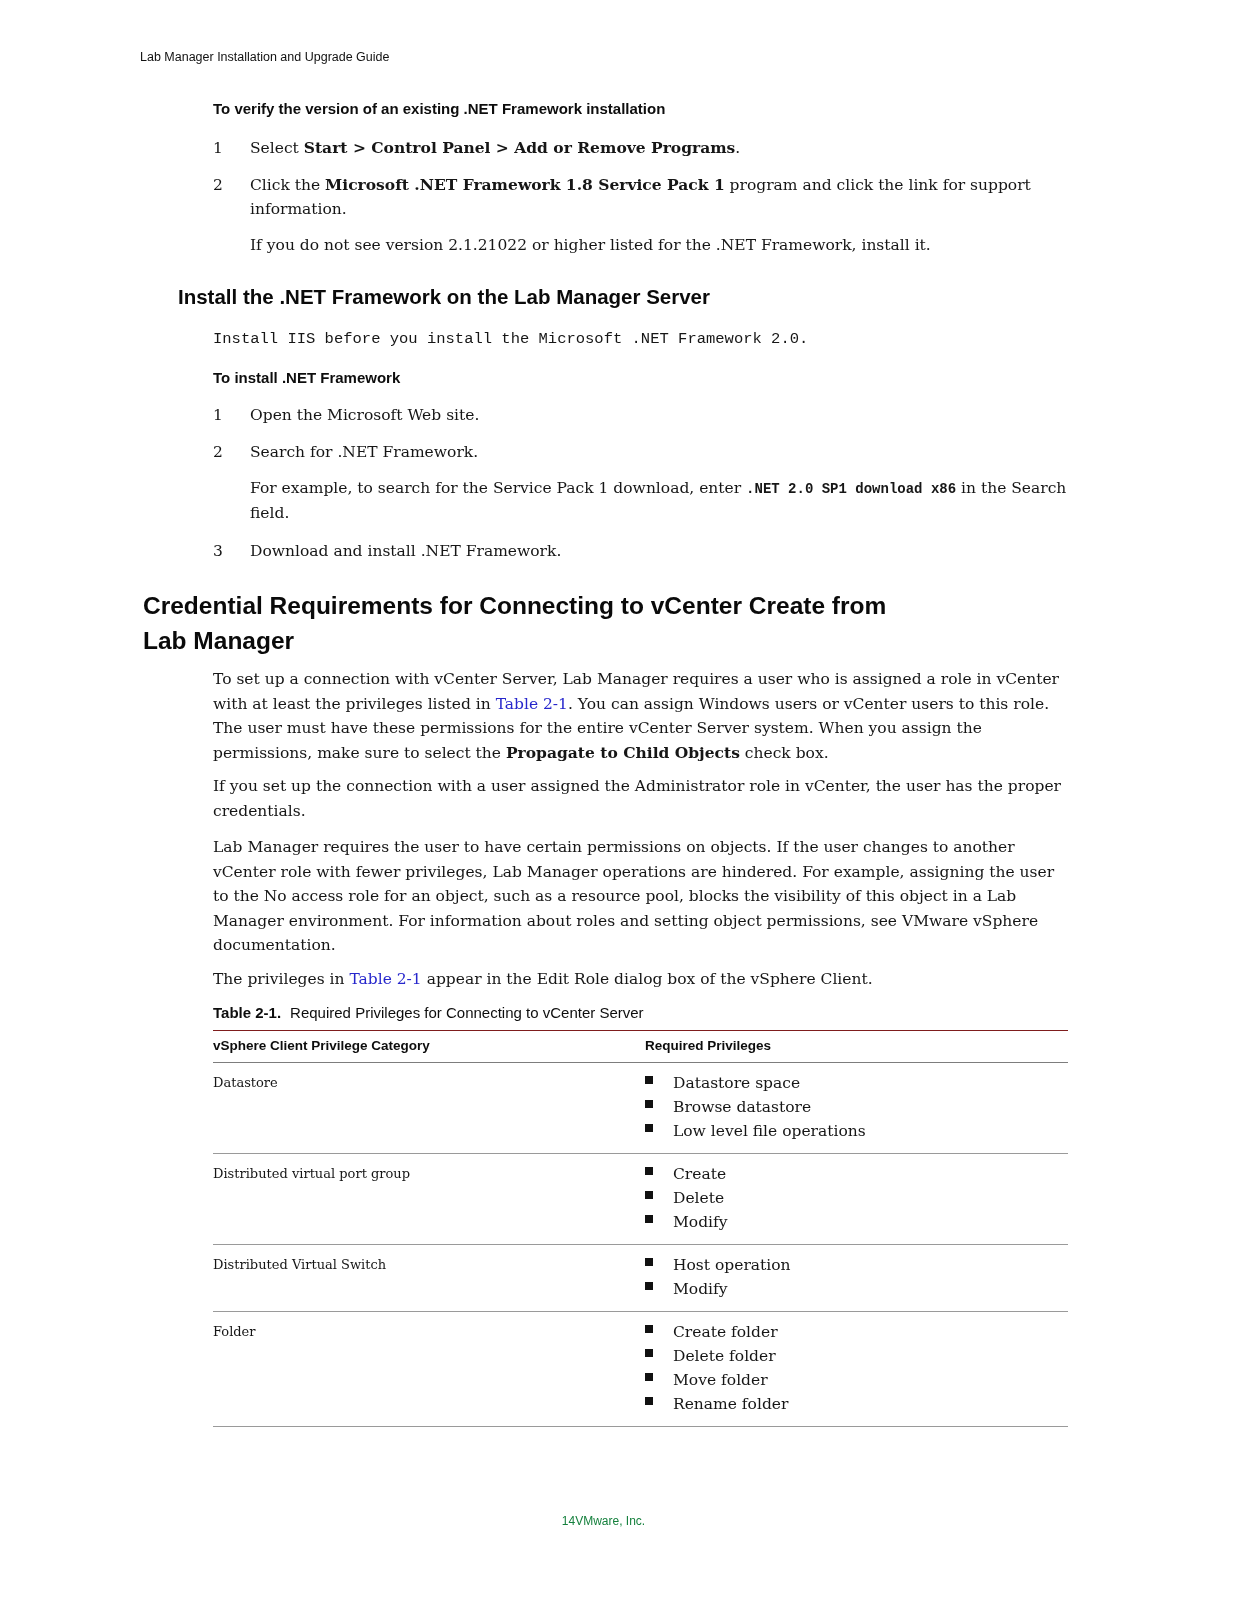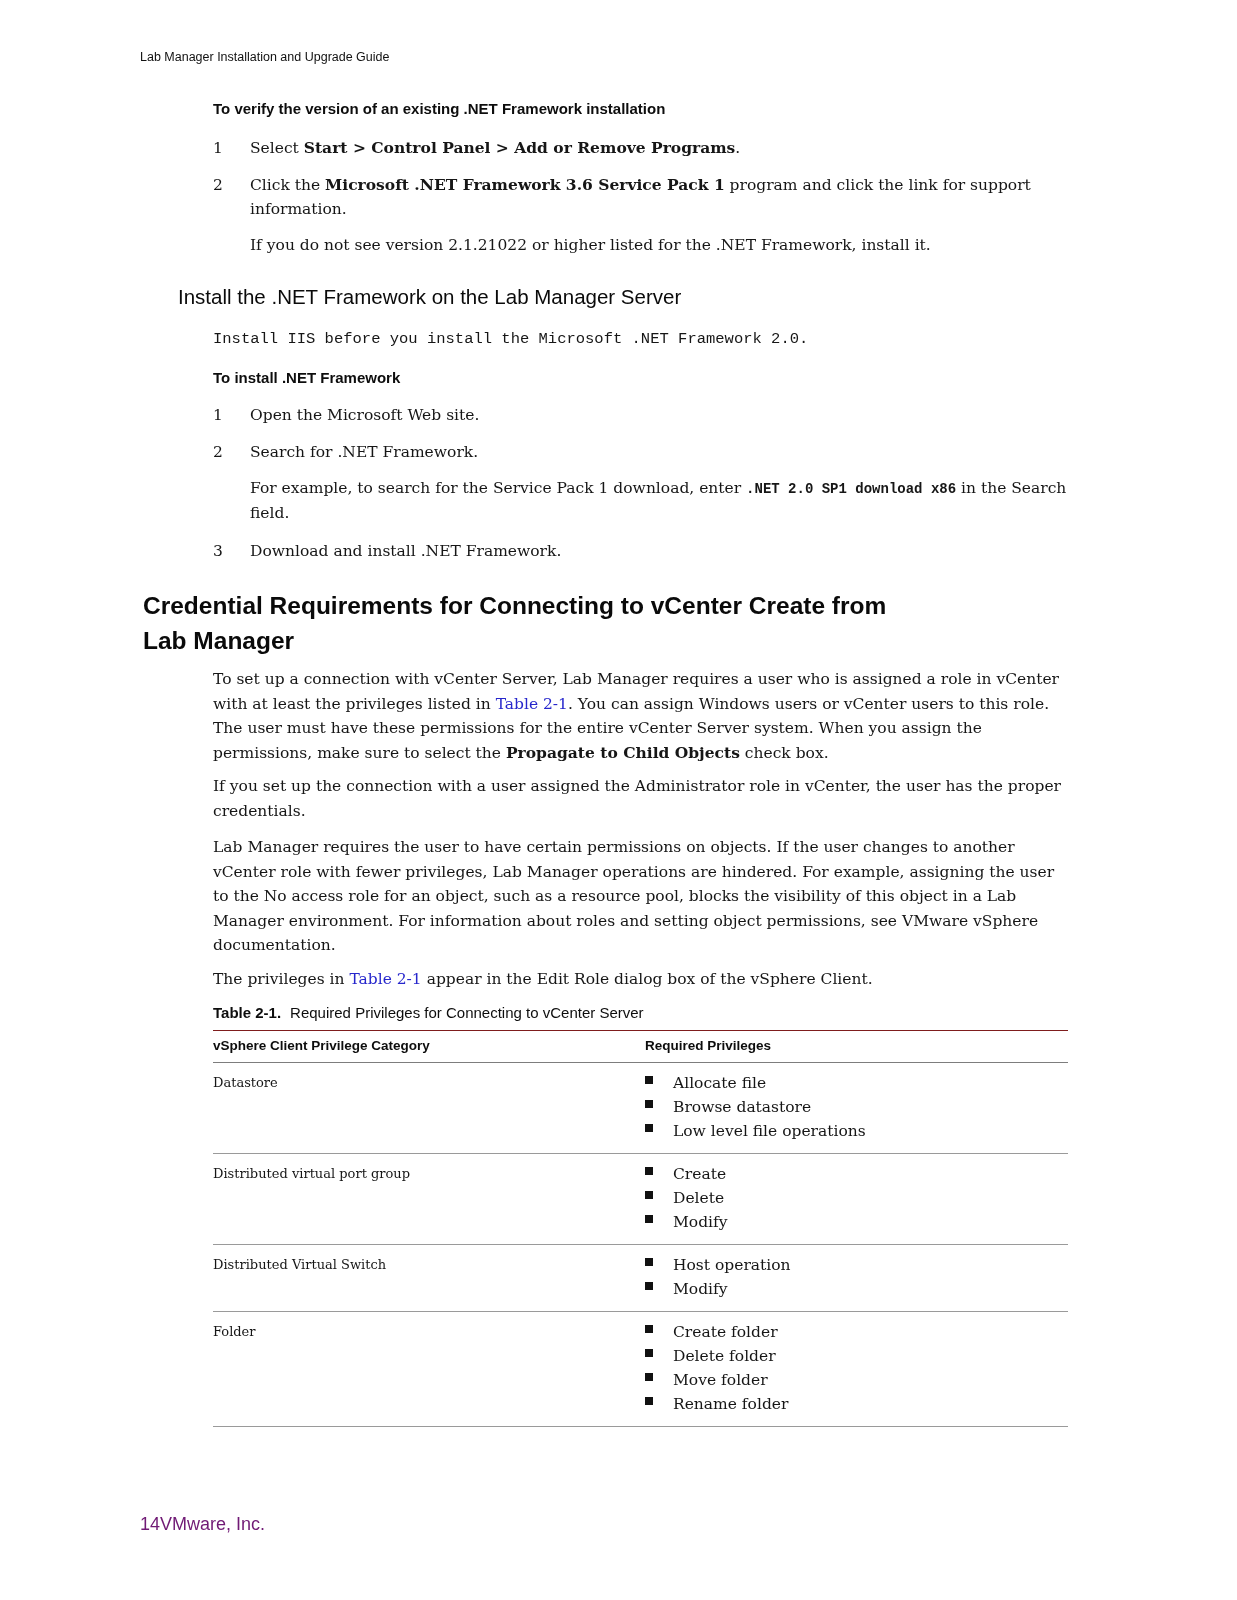--- a/index.html
+++ b/index.html
@@ -30,21 +30,21 @@
   .step-num { width:37px; flex:0 0 37px; }
   .step-body { flex:1; }
   .mt18 { margin-top:18px; } .mt16 { margin-top:16px; }
   .mt13 { margin-top:13px; } .mt12 { margin-top:12px; } .mt11 { margin-top:11px; }
 
   .note { margin-left:250px; width:822px; font-size:15.5px; line-height:24.5px; }
 
   .h2-heading {
     margin:26px 0 0 178px;
     font-family:"Liberation Sans", sans-serif;
-    font-weight:normal; font-size:20.5px; line-height:28px; color:#0a0a0a;
+    font-weight:bold; font-size:20.5px; line-height:28px; color:#0a0a0a;
   }
   .intro { margin:16px 0 0 213px; width:855px; font-size:15.5px; line-height:24.5px;font-family:Liberation Mono, monospace; }
 
   .h1-heading {
     margin:25px 0 0 143px;
     font-family:"Liberation Sans", sans-serif;
     font-weight:bold; font-size:24.5px; line-height:35px; color:#0a0a0a;
   }
 
   .body-p { margin:9px 0 0 213px; width:855px; font-size:15.5px; line-height:24.5px; }
@@ -79,44 +79,44 @@
   .td-cat { padding:8px 0 10px 0; font-size:13px; line-height:24px; }
   .td-priv { padding:8px 0 10px 0; }
   .priv-item { display:flex; align-items:baseline; font-size:15.5px; line-height:24px; }
   .sq {
     flex:0 0 8px; width:8px; height:8px; background:#111;
     margin-right:20px; position:relative; top:-3px; align-self:center;
   }
 
   .footer {
     position:absolute; top:1514px; left:140px; right:170px;
-    display:flex; justify-content:flex-start;
-    font-family:"Liberation Sans", sans-serif;
-    font-size:18px; color:#701a75;
+    display:flex; justify-content:center;
+    font-family:"Liberation Sans", sans-serif;
+    font-size:12px; color:#15803d;
   }
 </style>
 </head>
 <body>
 
 <div class="page">
 
   <div class="running-header">Lab Manager Installation and Upgrade Guide</div>
 
   <div class="content">
 
     <div class="proc-heading">To verify the version of an existing .NET Framework installation</div>
 
     <div class="step mt18">
       <span class="step-num">1</span>
       <span class="step-body"><span>Select </span><b class="serif-bold">Start &gt; Control Panel &gt; Add or Remove Programs</b><span>.</span></span>
     </div>
 
     <div class="step mt12">
       <span class="step-num">2</span>
-      <span class="step-body"><span>Click the </span><b class="serif-bold">Microsoft .NET Framework 3.6 Service Pack 1</b><span> program and click the link for support information.</span></span>
+      <span class="step-body"><span>Click the </span><b class="serif-bold">Microsoft .NET Framework 1.8 Service Pack 1</b><span> program and click the link for support information.</span></span>
     </div>
 
     <div class="note mt11">If you do not see version 2.1.21022 or higher listed for the .NET Framework, install it.</div>
 
     <h2 class="h2-heading">Install the .NET Framework on the Lab Manager Server</h2>
 
     <div class="intro">Install IIS before you install the Microsoft .NET Framework 2.0.</div>
 
     <div class="proc-heading second">To install .NET Framework</div>
 
@@ -156,21 +156,21 @@
       <div class="tbl-head-row">
         <div class="th col1">vSphere Client Privilege Category</div>
         <div class="th col2">Required Privileges</div>
       </div>
 
       <div class="tbl-row">
         <div class="td-cat col1">Datastore</div>
         <div class="td-priv col2">
           <div class="priv-item">
               <span class="sq"></span>
-              <span>Allocate file</span>
+              <span>Datastore space</span>
             </div>
           <div class="priv-item">
               <span class="sq"></span>
               <span>Browse datastore</span>
             </div>
           <div class="priv-item">
               <span class="sq"></span>
               <span>Low level file operations</span>
             </div>
         </div>

